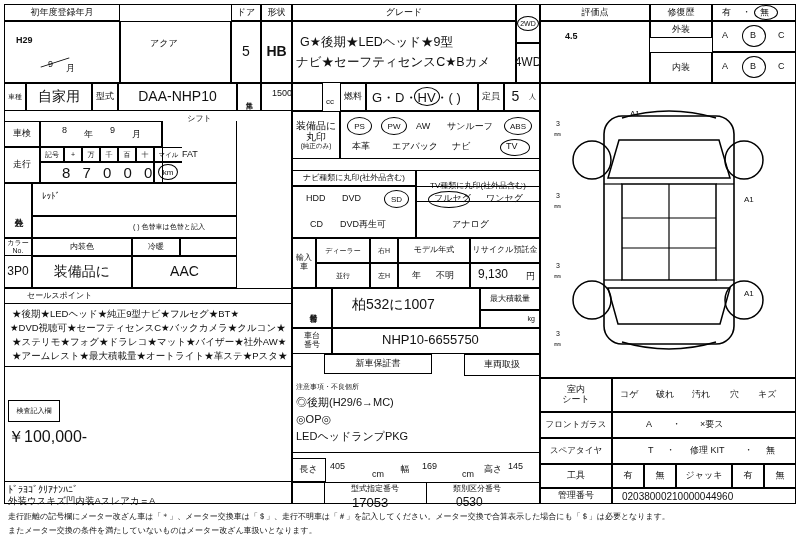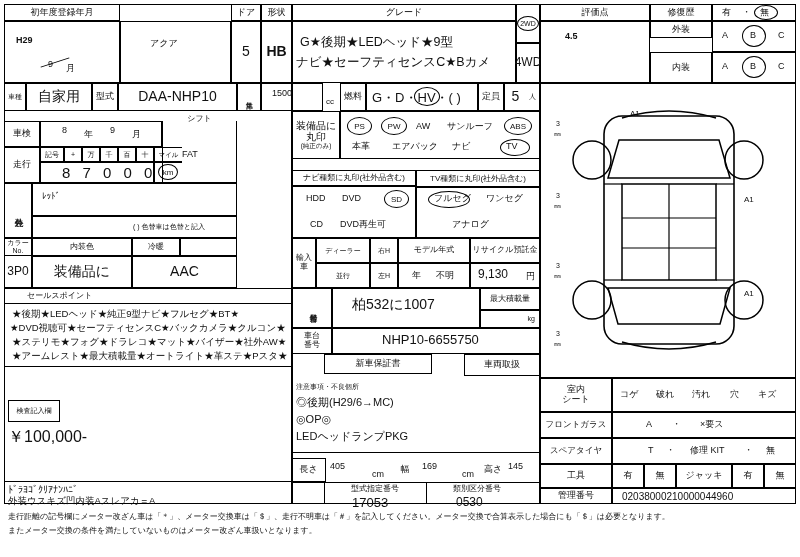--- a/index.html
+++ b/index.html
@@ -151,21 +151,21 @@
   <div class="txt" style="left:416px; top:122px; font-size:9px;">AW</div>
   <div class="txt" style="left:447px; top:122px; font-size:9px;">サンルーフ</div>
   <div class="oval" style="position:absolute; left:504px; top:117px; width:28px; height:18px;">ABS</div>
   <div class="txt" style="left:352px; top:142px; font-size:9px;">本革</div>
   <div class="txt" style="left:392px; top:142px; font-size:9px;">エアバック</div>
   <div class="txt" style="left:452px; top:142px; font-size:9px;">ナビ</div>
   <div class="txt" style="left:506px; top:142px; font-size:9px;">TV</div>
   <div class="oval" style="position:absolute; left:500px; top:139px; width:30px; height:17px;"></div>
 
   <div class="c lbl7" style="left:292px; top:170px; width:124px; height:16px; font-size:8px;">ナビ種類に丸印(社外品含む)</div>
-  <div class="c lbl7" style="left:416px; top:170px; width:124px; height:18px; font-size:8px;">TV種類に丸印(社外品含む)</div>
+  <div class="c lbl7" style="left:416px; top:170px; width:124px; height:32px; font-size:8px;">TV種類に丸印(社外品含む)</div>
   <div class="c" style="left:292px; top:186px; width:124px; height:52px;"></div>
   <div class="c" style="left:416px; top:186px; width:124px; height:52px;"></div>
   <div class="txt" style="left:306px; top:194px; font-size:9px;">HDD</div>
   <div class="txt" style="left:342px; top:194px; font-size:9px;">DVD</div>
   <div class="oval" style="position:absolute; left:384px; top:190px; width:25px; height:18px;">SD</div>
   <div class="txt" style="left:310px; top:220px; font-size:9px;">CD</div>
   <div class="txt" style="left:340px; top:220px; font-size:9px;">DVD再生可</div>
   <div class="txt" style="left:434px; top:194px; font-size:9px;">フルセグ</div>
   <div class="oval" style="position:absolute; left:428px; top:191px; width:42px; height:17px;"></div>
   <div class="txt" style="left:486px; top:194px; font-size:9px;">ワンセグ</div>

